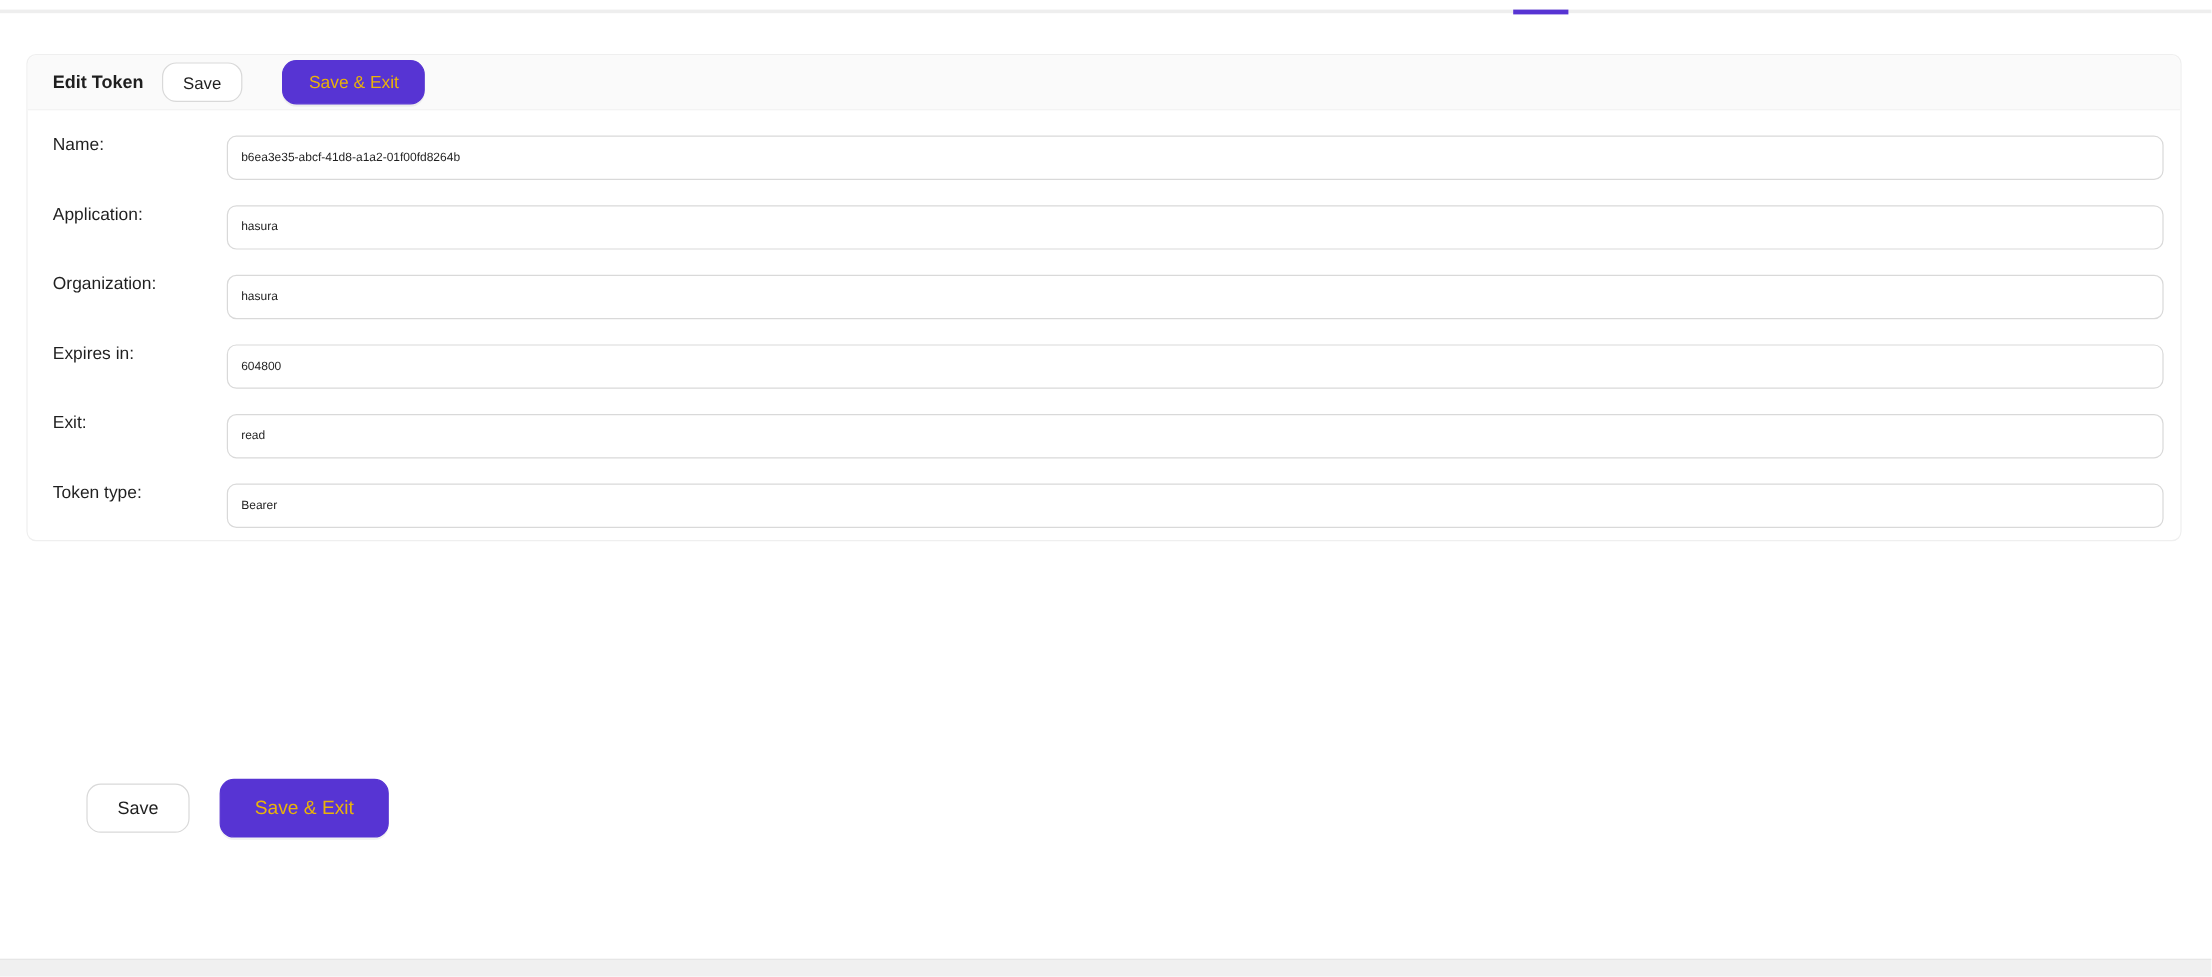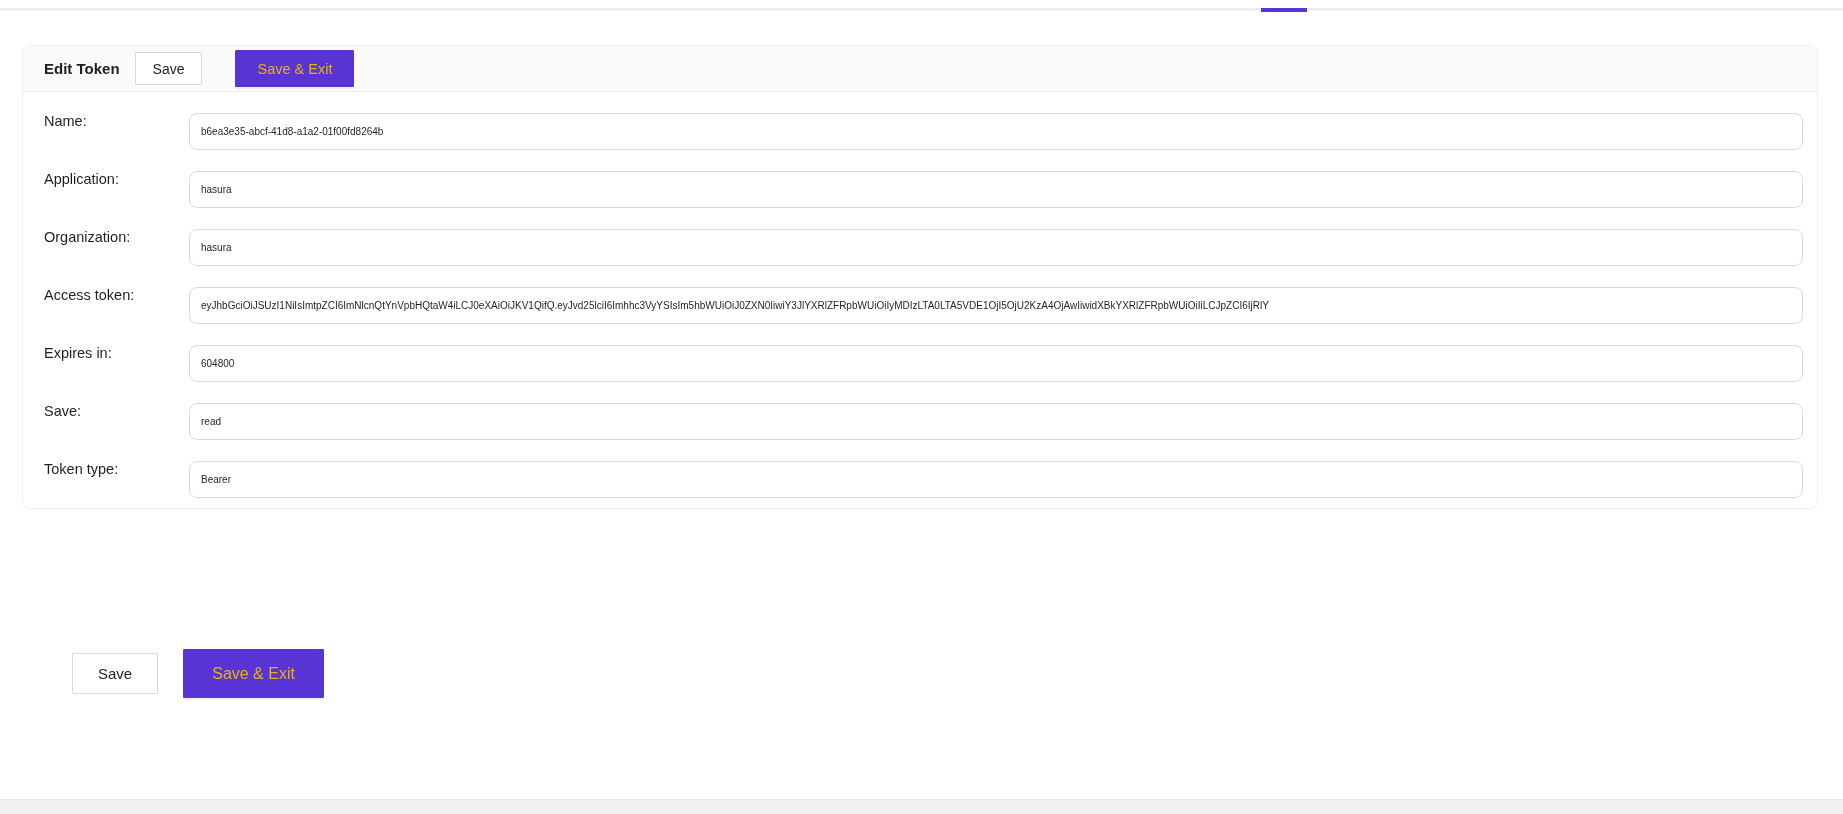--- a/index.html
+++ b/index.html
@@ -26,21 +26,21 @@
     position:absolute;left:22px;top:45px;width:1796px;
     border:1px solid var(--card-border);border-radius:8px;background:#ffffff;
   }
   .card-header{
     display:flex;align-items:center;height:46px;
     background:var(--header-bg);border-bottom:1px solid var(--card-border);
     border-radius:8px 8px 0 0;padding:0 24px 0 21px;
   }
   .card-title{font-size:15px;font-weight:bold;color:var(--text);text-align:right;}
   .btn{
-    font-family:"Liberation Sans", sans-serif;cursor:pointer;border-radius:1px;
+    font-family:"Liberation Sans", sans-serif;cursor:pointer;border-radius:12px;
     display:inline-flex;align-items:center;justify-content:center;white-space:nowrap;
   }
   .btn-default{background:#ffffff;border:1px solid var(--input-border);color:var(--text);}
   .btn-primary{background:var(--accent);border:1px solid var(--accent);color:#eab308;box-shadow:0 2px 0 rgba(0,0,0,0.05);}
   .btn-hdr-save{height:33px;padding:0 17px;font-size:14px;margin-left:15px;}
   .btn-hdr-saveexit{height:37px;padding:0 21px;font-size:14.5px;margin-left:33px;}
   .card-body{padding:21px 14px 10px 21px;}
   .form-row{display:flex;align-items:flex-start;margin-bottom:21px;}
   .form-row:last-child{margin-bottom:0;}
   .form-label{width:145px;flex:none;font-size:14.5px;color:var(--text);}
@@ -78,29 +78,25 @@
         </div>
         <div class="form-row">
           <label class="form-label">Application:</label>
           <input type="text" class="form-input" value="hasura" style="">
         </div>
         <div class="form-row">
           <label class="form-label">Organization:</label>
           <input type="text" class="form-input" value="hasura" style="">
         </div>
         <div class="form-row">
-          <label class="form-label">Access token:</label>
-          <input type="text" class="form-input" value="eyJhbGciOiJSUzI1NiIsImtpZCI6ImNlcnQtYnVpbHQtaW4iLCJ0eXAiOiJKV1QifQ.eyJvd25lciI6Imhhc3VyYSIsIm5hbWUiOiJ0ZXN0IiwiY3JlYXRlZFRpbWUiOiIyMDIzLTA0LTA5VDE1OjI5OjU2KzA4OjAwIiwidXBkYXRlZFRpbWUiOiIiLCJpZCI6IjRlY" style="">
-        </div>
-        <div class="form-row">
           <label class="form-label">Expires in:</label>
           <input type="text" class="form-input" value="604800" style="">
         </div>
         <div class="form-row">
-          <label class="form-label">Save:</label>
+          <label class="form-label">Exit:</label>
           <input type="text" class="form-input" value="read" style="">
         </div>
         <div class="form-row">
           <label class="form-label">Token type:</label>
           <input type="text" class="form-input" value="Bearer" style="">
         </div>
       </div>
   </div>
 </div>
 

